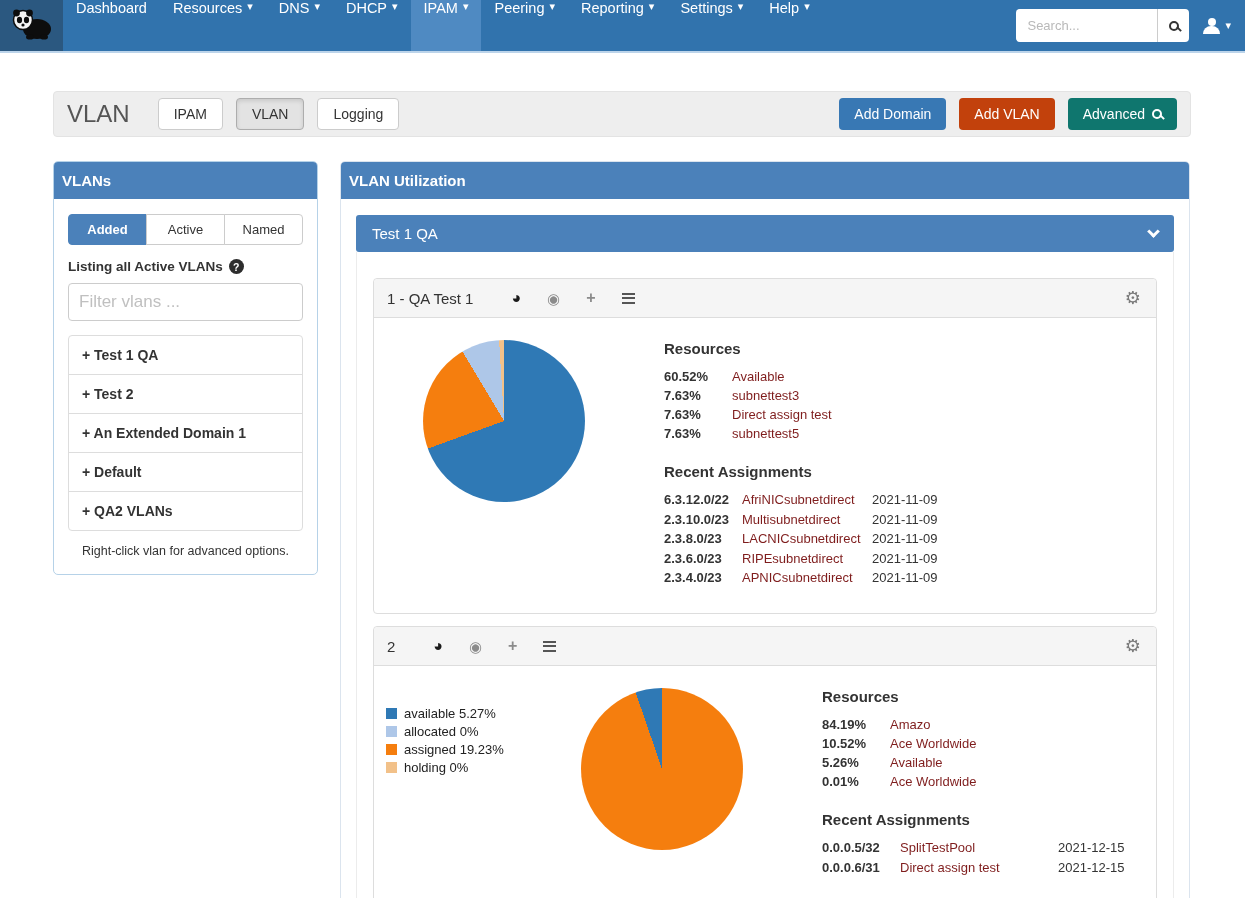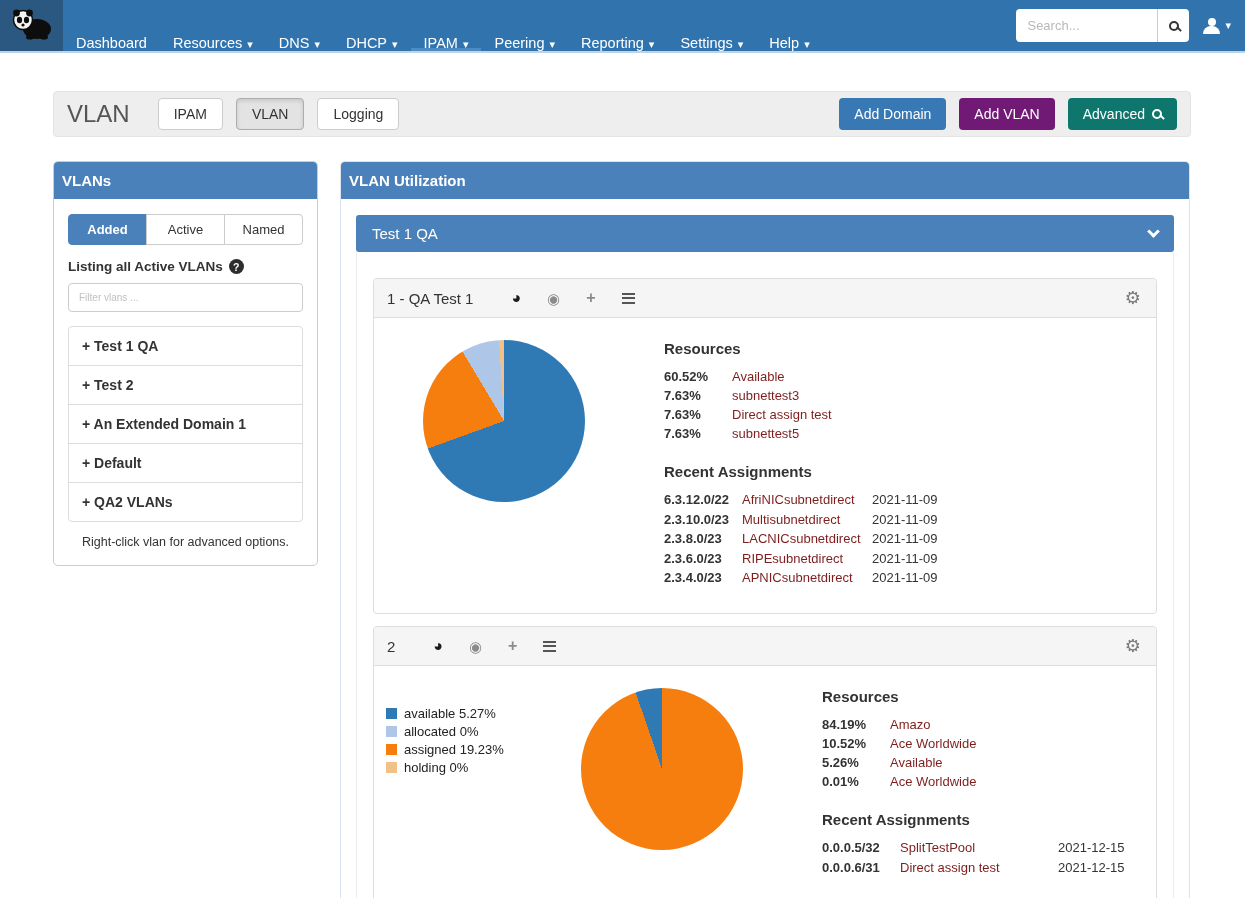--- a/index.html
+++ b/index.html
@@ -3,21 +3,21 @@
 <meta charset="utf-8">
 <style>
   * { box-sizing: border-box; margin: 0; padding: 0; }
   html,body { width:1245px; height:898px; overflow:hidden; }
   body { font-family:"Liberation Sans","DejaVu Sans",sans-serif; background:#ffffff; color:#333; }
 
   
   .navbar { height:53px; background:#3173ad; display:flex; align-items:stretch; border-bottom:2px solid #bcd4ea; }
   .logo-box { width:63px; background:#2b5880; display:flex; align-items:center; justify-content:center; }
   .nav-items { display:flex; align-items:stretch; }
-  .nav-item { display:flex; align-items:flex-end; padding:0 13px; color:#fff; font-size:14.5px; cursor:pointer;margin-top:48px; }
+  .nav-item { display:flex; align-items:flex-start; padding:0 13px; color:#fff; font-size:14.5px; cursor:pointer; }
   .nav-item.active { background:#4f8ac2; }
   .caret { font-size:11px; margin-left:5px; color:#fff; }
   .nav-right { margin-left:auto; display:flex; align-items:center; padding-right:14px; }
   .search-group { display:flex; }
   .search-input { width:142px; height:33px; border:1px solid #fff; border-right:1px solid #ccc; border-radius:4px 0 0 4px; padding:0 10px; font-size:13px; outline:none; }
   .search-input::placeholder { color:#b9b9b9; }
   .search-btn { width:31px; height:33px; background:#fff; border:none; border-radius:0 4px 4px 0; cursor:pointer; display:flex; align-items:center; justify-content:center; color:#333; }
   .mag { display:inline-block; width:10px; height:10px; border:2px solid currentColor; border-radius:50%; position:relative; }
   .mag::after { content:""; position:absolute; width:6px; height:2px; background:currentColor; transform:rotate(45deg); right:-5px; bottom:-1px; }
   .user-menu { display:flex; align-items:center; margin-left:14px; cursor:pointer; }
@@ -26,39 +26,39 @@
   .user-ico::after { content:""; position:absolute; bottom:0; left:0; width:17px; height:8px; border-radius:8px 8px 0 0; background:#fff; }
 
   
   .page-strip { margin:38px 54px 0 53px; background:#eeeeee; border:1px solid #e3e3e3; border-radius:4px; height:46px; display:flex; align-items:center; padding:0 13px; }
   .page-title { font-size:24px; color:#555; margin-right:28px; font-weight:400; }
   .tab-btn { font-size:14px; color:#333; background:#fff; border:1px solid #ccc; border-radius:4px; padding:7px 15px; margin-right:13px; cursor:pointer; }
   .tab-btn.active { background:#e3e3e3; border-color:#adadad; box-shadow:inset 0 2px 4px rgba(0,0,0,.12); }
   .strip-actions { margin-left:auto; display:flex; gap:13px; }
   .action-btn { font-size:14px; color:#fff; border:none; border-radius:4px; padding:8px 15px; cursor:pointer; display:flex; align-items:center; gap:7px; }
   .btn-blue { background:#3878b4; }
-  .btn-green { background:#701a75; }
+  .btn-green { background:#c2410c; }
   .btn-orange { background:#0f766e; }
 
   
   .main { display:flex; align-items:flex-start; gap:22px; padding:24px 55px 0 53px; }
 
   
   .vlans-panel { width:265px; border:1px solid #b6d2e8; border-radius:5px; background:#fff; }
   .panel-head { background:#4b81ba; color:#fff; font-size:15px; font-weight:bold; padding:10px 8px; border-radius:4px 4px 0 0; }
   .vlans-body { padding:15px 14px 10px; }
   .btn-group { display:flex; }
   .grp-btn { flex:1; text-align:center; font-size:13px; padding:7px 0; background:#fff; border:1px solid #ccc; color:#333; cursor:pointer; margin-left:-1px; }
   .grp-btn:first-child { border-radius:4px 0 0 4px; margin-left:0; }
   .grp-btn:last-child { border-radius:0 4px 4px 0; }
   .grp-btn.active { background:#4b81ba; border-color:#4b81ba; color:#fff; font-weight:bold; }
   .listing-row { display:flex; align-items:center; gap:6px; margin:14px 0 9px; }
   .listing-label { font-weight:bold; font-size:13.5px; }
   .help-ico { width:15px; height:15px; border-radius:50%; background:#2d2d2d; color:#fff; font-size:10.5px; font-weight:bold; display:inline-flex; align-items:center; justify-content:center; cursor:pointer; }
-  .filter-input { width:100%; border:1px solid #ccc; border-radius:4px; padding:8px 10px; font-size:10px; outline:none; }
+  .filter-input { width:100%; border:1px solid #ccc; border-radius:4px; padding:8px 10px; font-size:17px; outline:none; }
   .filter-input::placeholder { color:#c0c0c0; }
   .vlan-list { margin-top:14px; border:1px solid #ddd; border-radius:4px; }
   .vlan-item { padding:11px 13px; font-size:14px; font-weight:bold; color:#333; border-bottom:1px solid #ddd; cursor:pointer; }
   .vlan-item:last-child { border-bottom:none; }
   .panel-footnote { text-align:center; font-size:12.5px; color:#333; padding:13px 0 6px; }
 
   
   .util-panel { flex:1; border:1px solid #dbe4ee; border-radius:5px 5px 0 0; background:#fff; }
   .util-body { padding:16px 15px 0; }
   .group-bar { background:#4b81ba; color:#fff; font-size:15px; padding:10px 16px; border-radius:3px; display:flex; align-items:center; cursor:pointer; }

